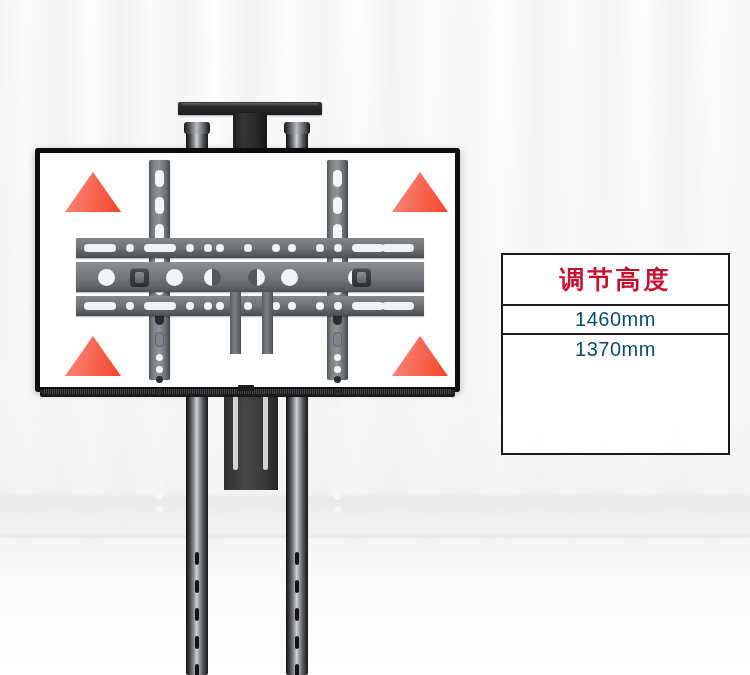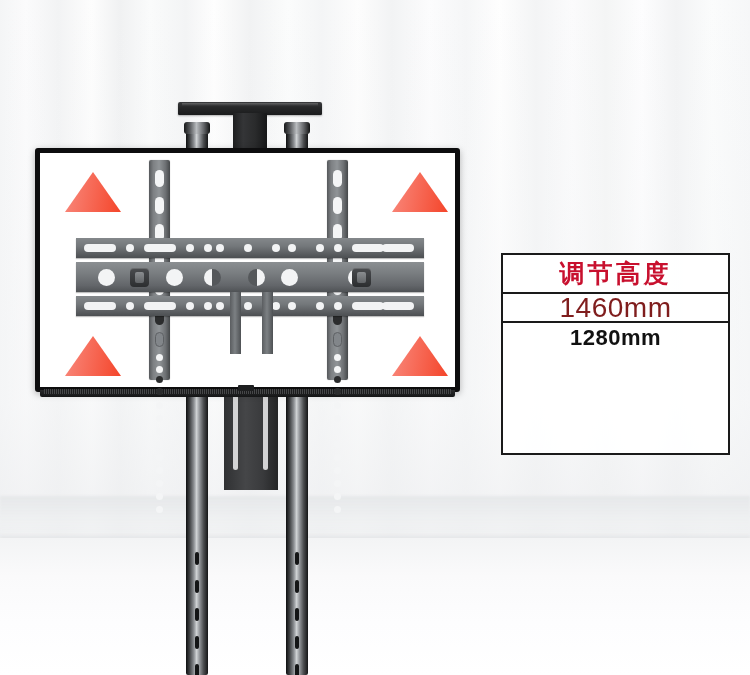--- a/index.html
+++ b/index.html
@@ -170,27 +170,27 @@
     position:absolute;left:501px;top:253px;width:229px;height:202px;
     border:2px solid #1a1a1a;background:rgba(255,255,255,.92);
     box-sizing:border-box;
   }
   .trow{
     border-bottom:2px solid #1a1a1a;
     display:flex;align-items:center;justify-content:center;
     box-sizing:border-box;
   }
   .trow:last-child{border-bottom:none;}
-  .t-title{height:39px;}
+  .t-title{height:51px;}
   .t-title span{
     color:#c8102e;font-weight:bold;font-size:25px;letter-spacing:3px;
     font-family:"DejaVu Sans","Liberation Sans",sans-serif;
   }
   .t-val{height:29px;}
-  .t-val span{font-size:28px;letter-spacing:.5px;color:#7f1d1d;font-weight:normal;}
+  .t-val span{font-size:20px;letter-spacing:.5px;color:#0c4a6e;font-weight:normal;}
   .t-val.active span{color:#111;font-weight:bold;font-size:22px;}
   .t-note{height:auto;min-height:62px;padding:6px 7px;}
   .t-note span{
     font-size:14.5px;color:#1b1b1b;line-height:1.45;text-align:left;display:block;
     font-family:"DejaVu Sans","Liberation Sans",sans-serif;
   }
 </style>
 </head>
 <body>
 
@@ -338,18 +338,18 @@
       <div class="tri-inner" style="left:392px;top:336px;width:56px;height:40px;position:absolute;background:linear-gradient(100deg,#f98a7e 0%, #f4452a 100%);"></div>
     </div>
 
   <div class="table">
     <div class="trow t-title">
       <span>调节高度</span>
     </div>
     <div class="trow t-val">
       <span>1460mm</span>
     </div>
-    <div class="trow t-val active">
-      <span>1280mm</span>
+    <div class="trow t-val">
+      <span>1370mm</span>
     </div>
   </div>
 
 </div>
 
 </body></html>

